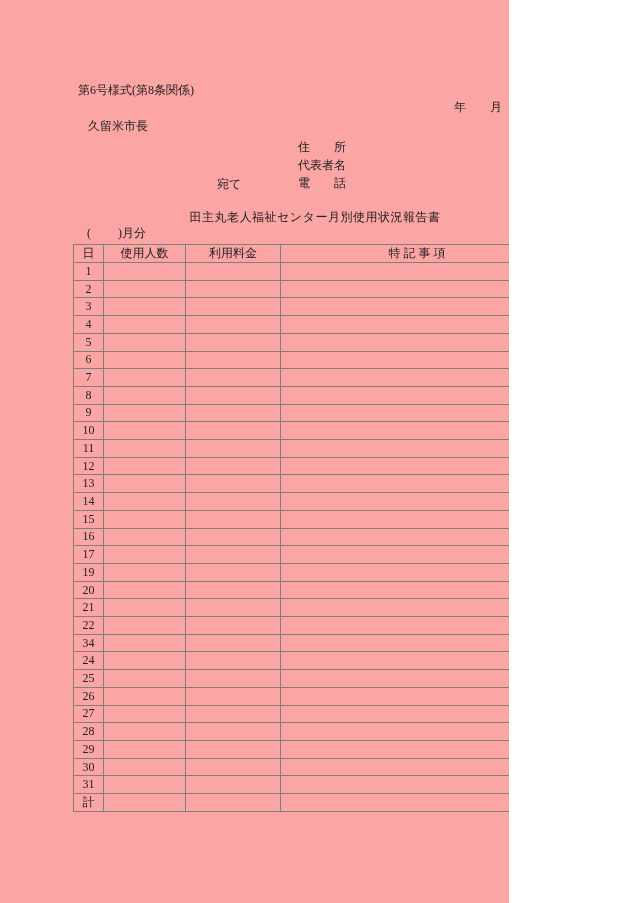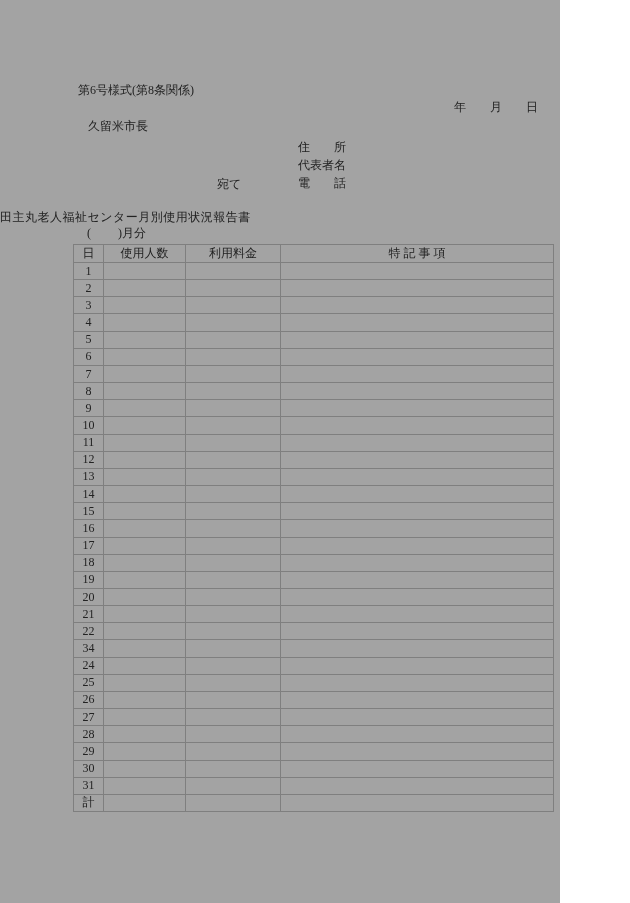--- a/index.html
+++ b/index.html
@@ -2,41 +2,41 @@
 <html><head>
 <meta charset="utf-8">
 <style>
   html, body {
     margin: 0;
     padding: 0;
     background: #ffffff;
   }
   .page {
     position: relative;
-    width: 560px;
+    width: 509px;
     height: 903px;
-    background: #a3a3a3;
+    background: #fca5a5;
     font-family: "Liberation Serif", "DejaVu Serif", serif;
     font-size: 12px;
     color: #222222;
     overflow: hidden;
   }
   .abs {
     position: absolute;
     line-height: 14px;
     white-space: pre;
   }
   .form-number   { left: 78px;  top: 83px; }
   .date-line     { left: 454px; top: 100px; }
   .mayor         { left: 88px;  top: 119px; text-align: center; }
   .atete         { left: 217px; top: 140px; margin-top: 37px; }
   .addr-label    { left: 298px; top: 140px; }
   .rep-label     { left: 298px; top: 158px; }
   .tel-label     { left: 298px; top: 176px; }
-  .doc-title     { left: 0;     top: 210px; width: 630px; text-align: left; letter-spacing: 0.5px; }
+  .doc-title     { left: 0;     top: 210px; width: 630px; text-align: center; letter-spacing: 0.5px; }
   .month-line    { left: 87px;  top: 226px; }
 
   table.usage {
     position: absolute;
     left: 73px;
     top: 244px;
     width: 480px;
     height: 568px;
     border-collapse: collapse;
     table-layout: fixed;
@@ -198,26 +198,20 @@
           <td></td>
           <td></td>
         </tr>
         <tr>
           <td>17</td>
           <td></td>
           <td></td>
           <td></td>
         </tr>
         <tr>
-          <td>18</td>
-          <td></td>
-          <td></td>
-          <td></td>
-        </tr>
-        <tr>
           <td>19</td>
           <td></td>
           <td></td>
           <td></td>
         </tr>
         <tr>
           <td>20</td>
           <td></td>
           <td></td>
           <td></td>

